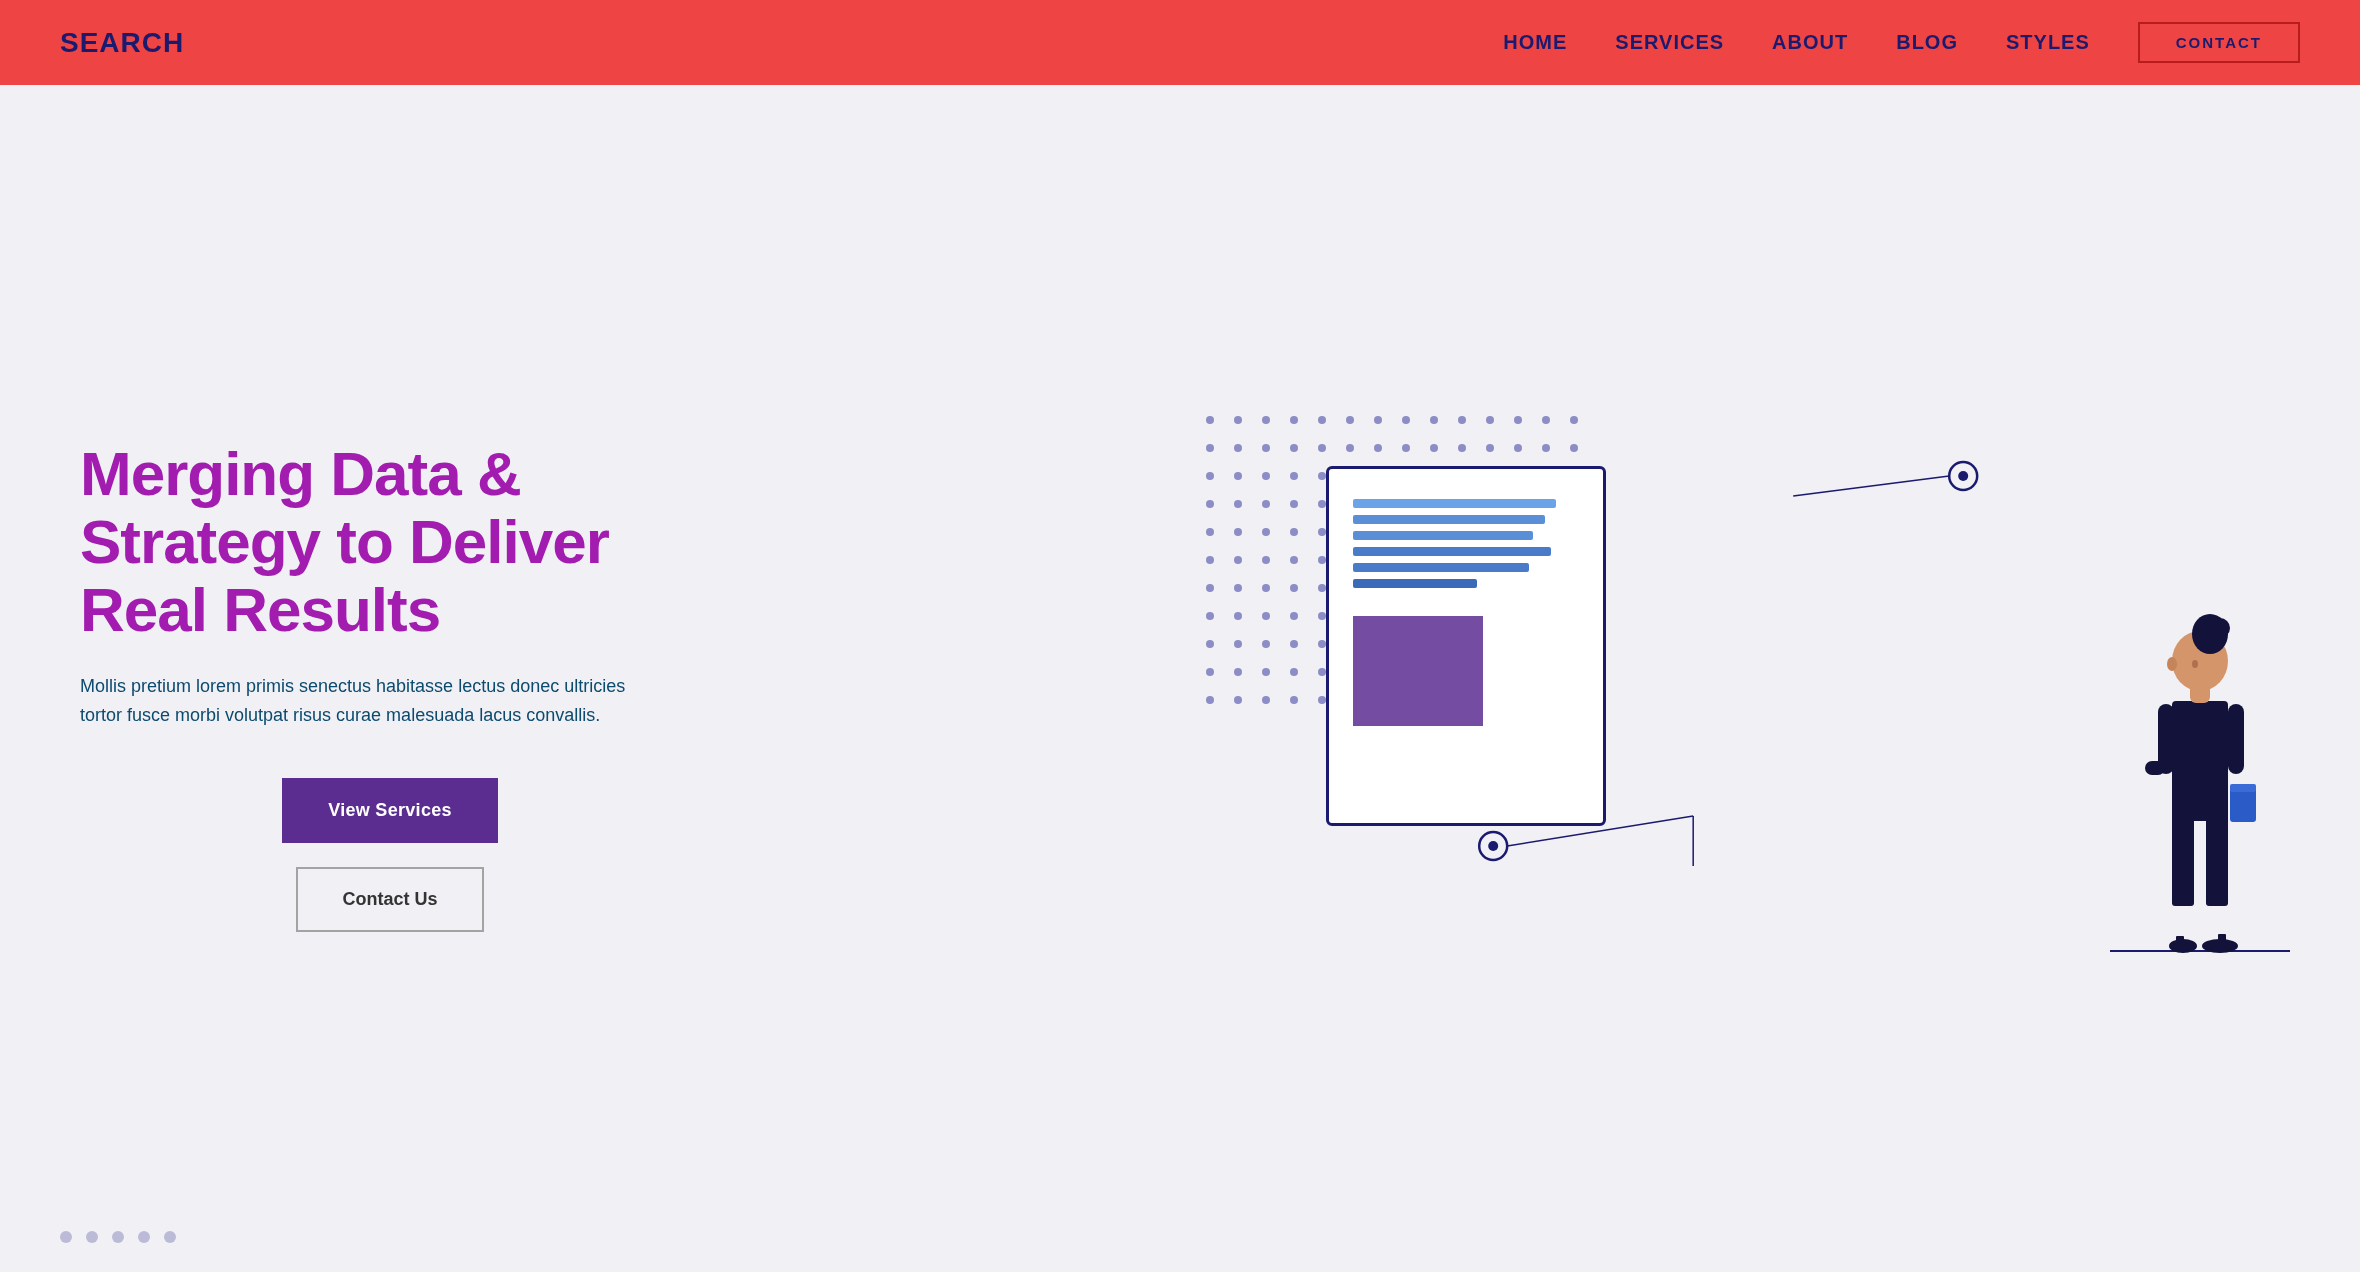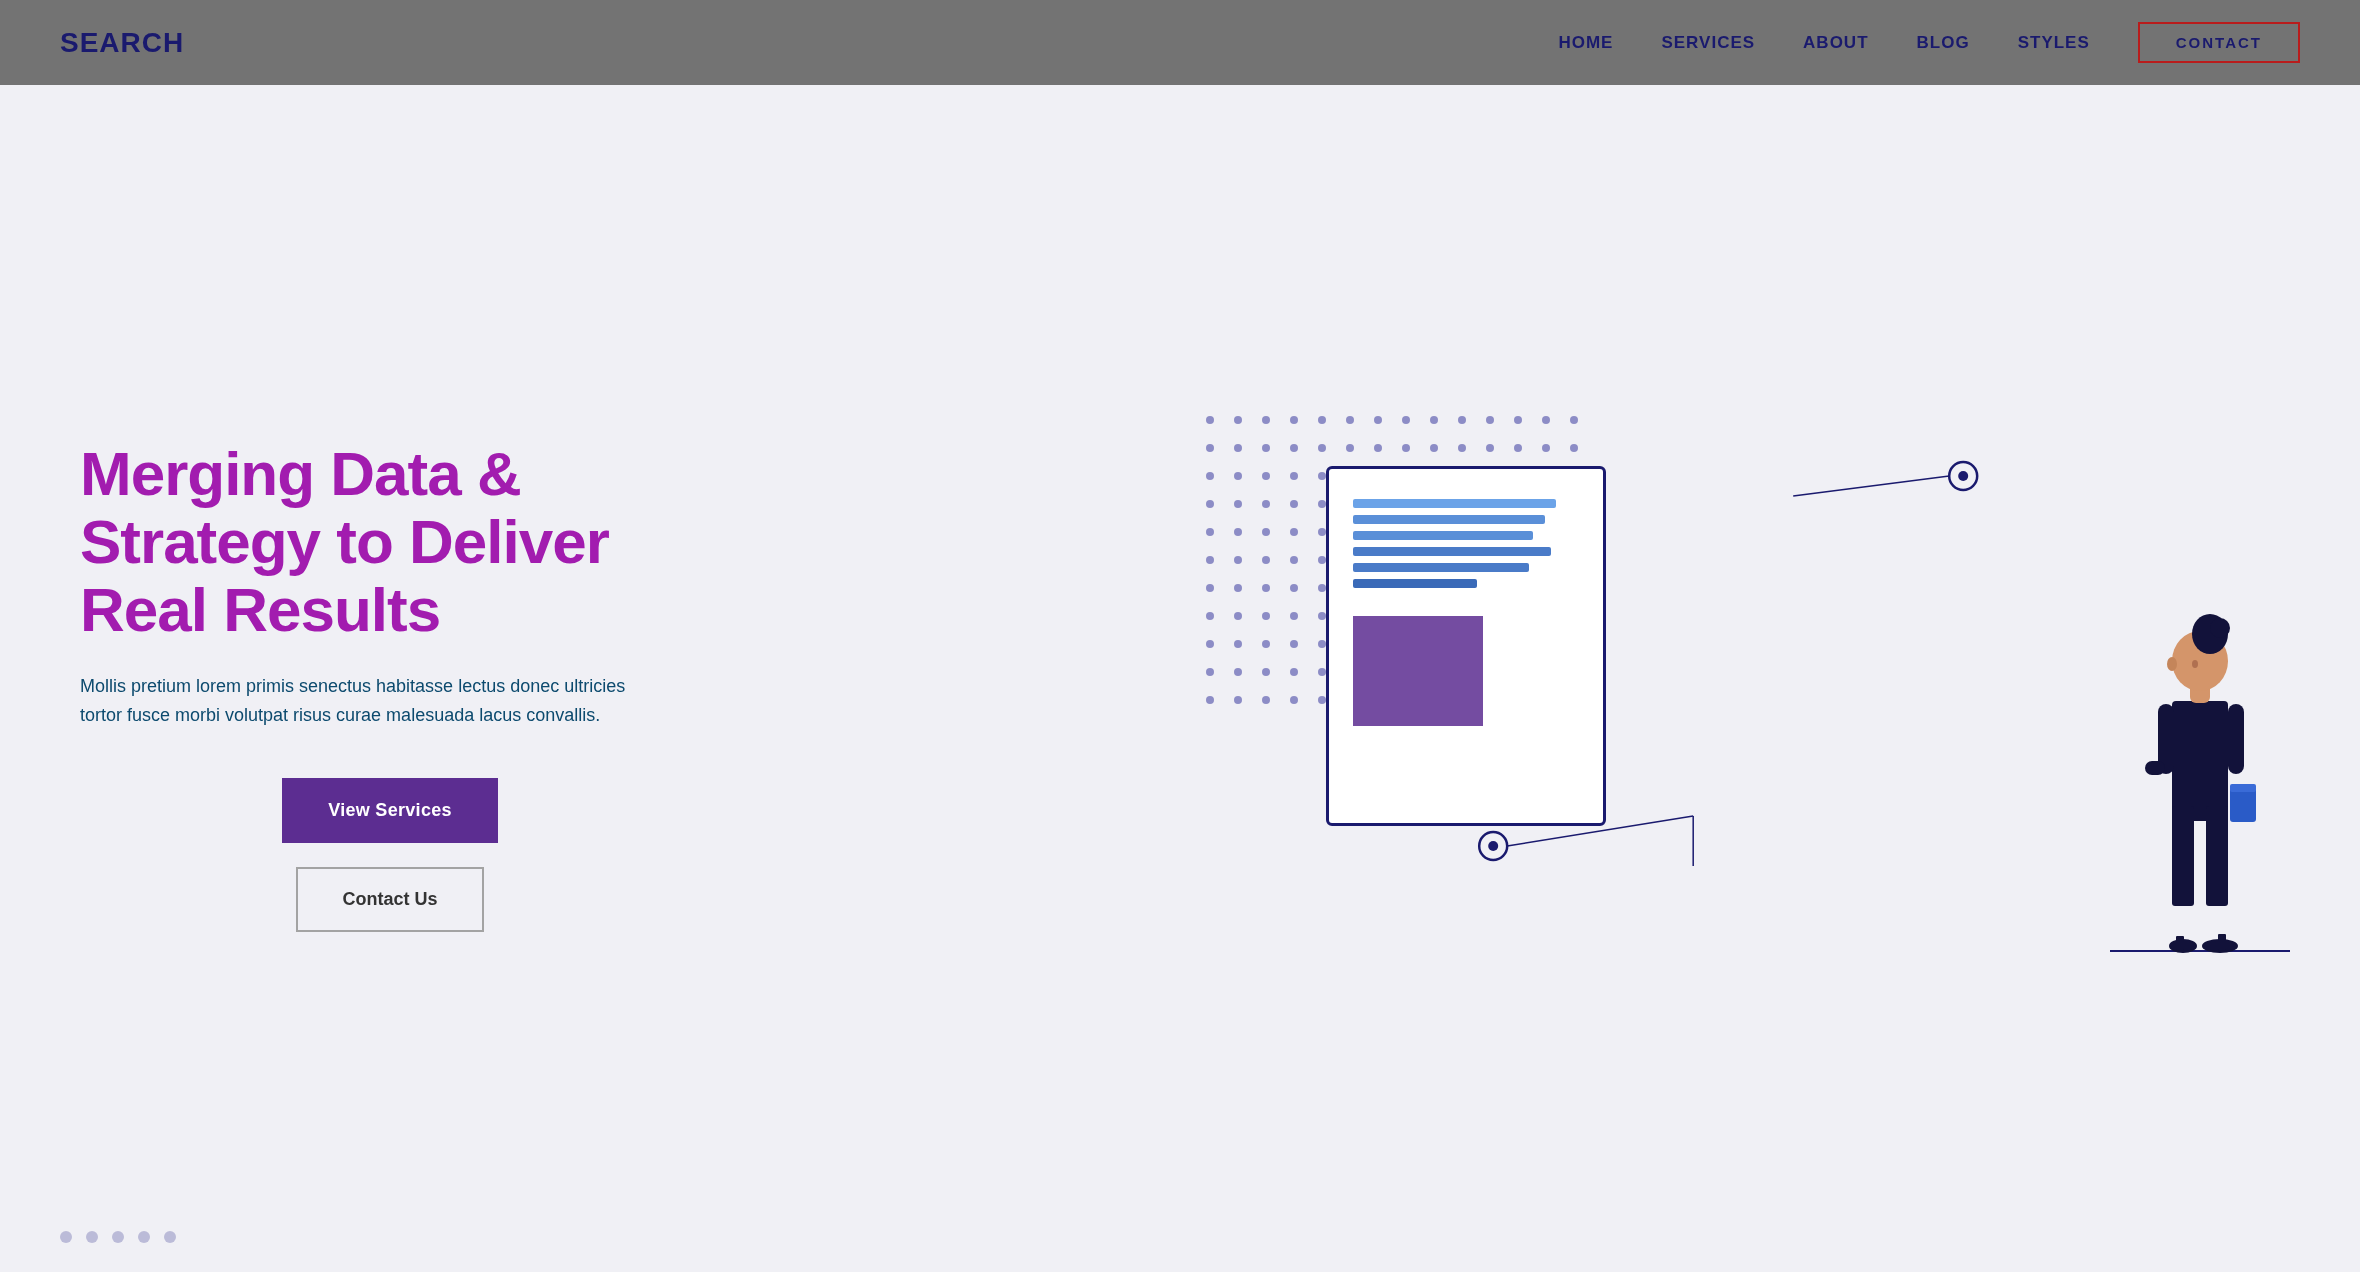--- a/index.html
+++ b/index.html
@@ -10,42 +10,42 @@
       min-height: 100vh;
       overflow-x: hidden;
     }
 
     
     nav {
       display: flex;
       align-items: center;
       justify-content: space-between;
       padding: 22px 60px;
-      background: #737373;
+      background: #ef4444;
     }
 
     .logo {
       font-size: 28px;
       font-weight: 900;
       color: #1a1a6e;
       letter-spacing: 1px;
     }
 
     .nav-links {
       display: flex;
       align-items: center;
       gap: 48px;
       list-style: none;
     }
 
     .nav-links li a {
       text-decoration: none;
       color: #1a1a6e;
       font-weight: 700;
-      font-size: 17px;
+      font-size: 20px;
       letter-spacing: 1px;
       text-transform: uppercase;
     }
 
     .nav-contact-btn {
       border: 2px solid #b91c1c;
       padding: 10px 36px;
       color: #1a1a6e !important;
       font-weight: 700 !important;
       font-size: 15px !important;

